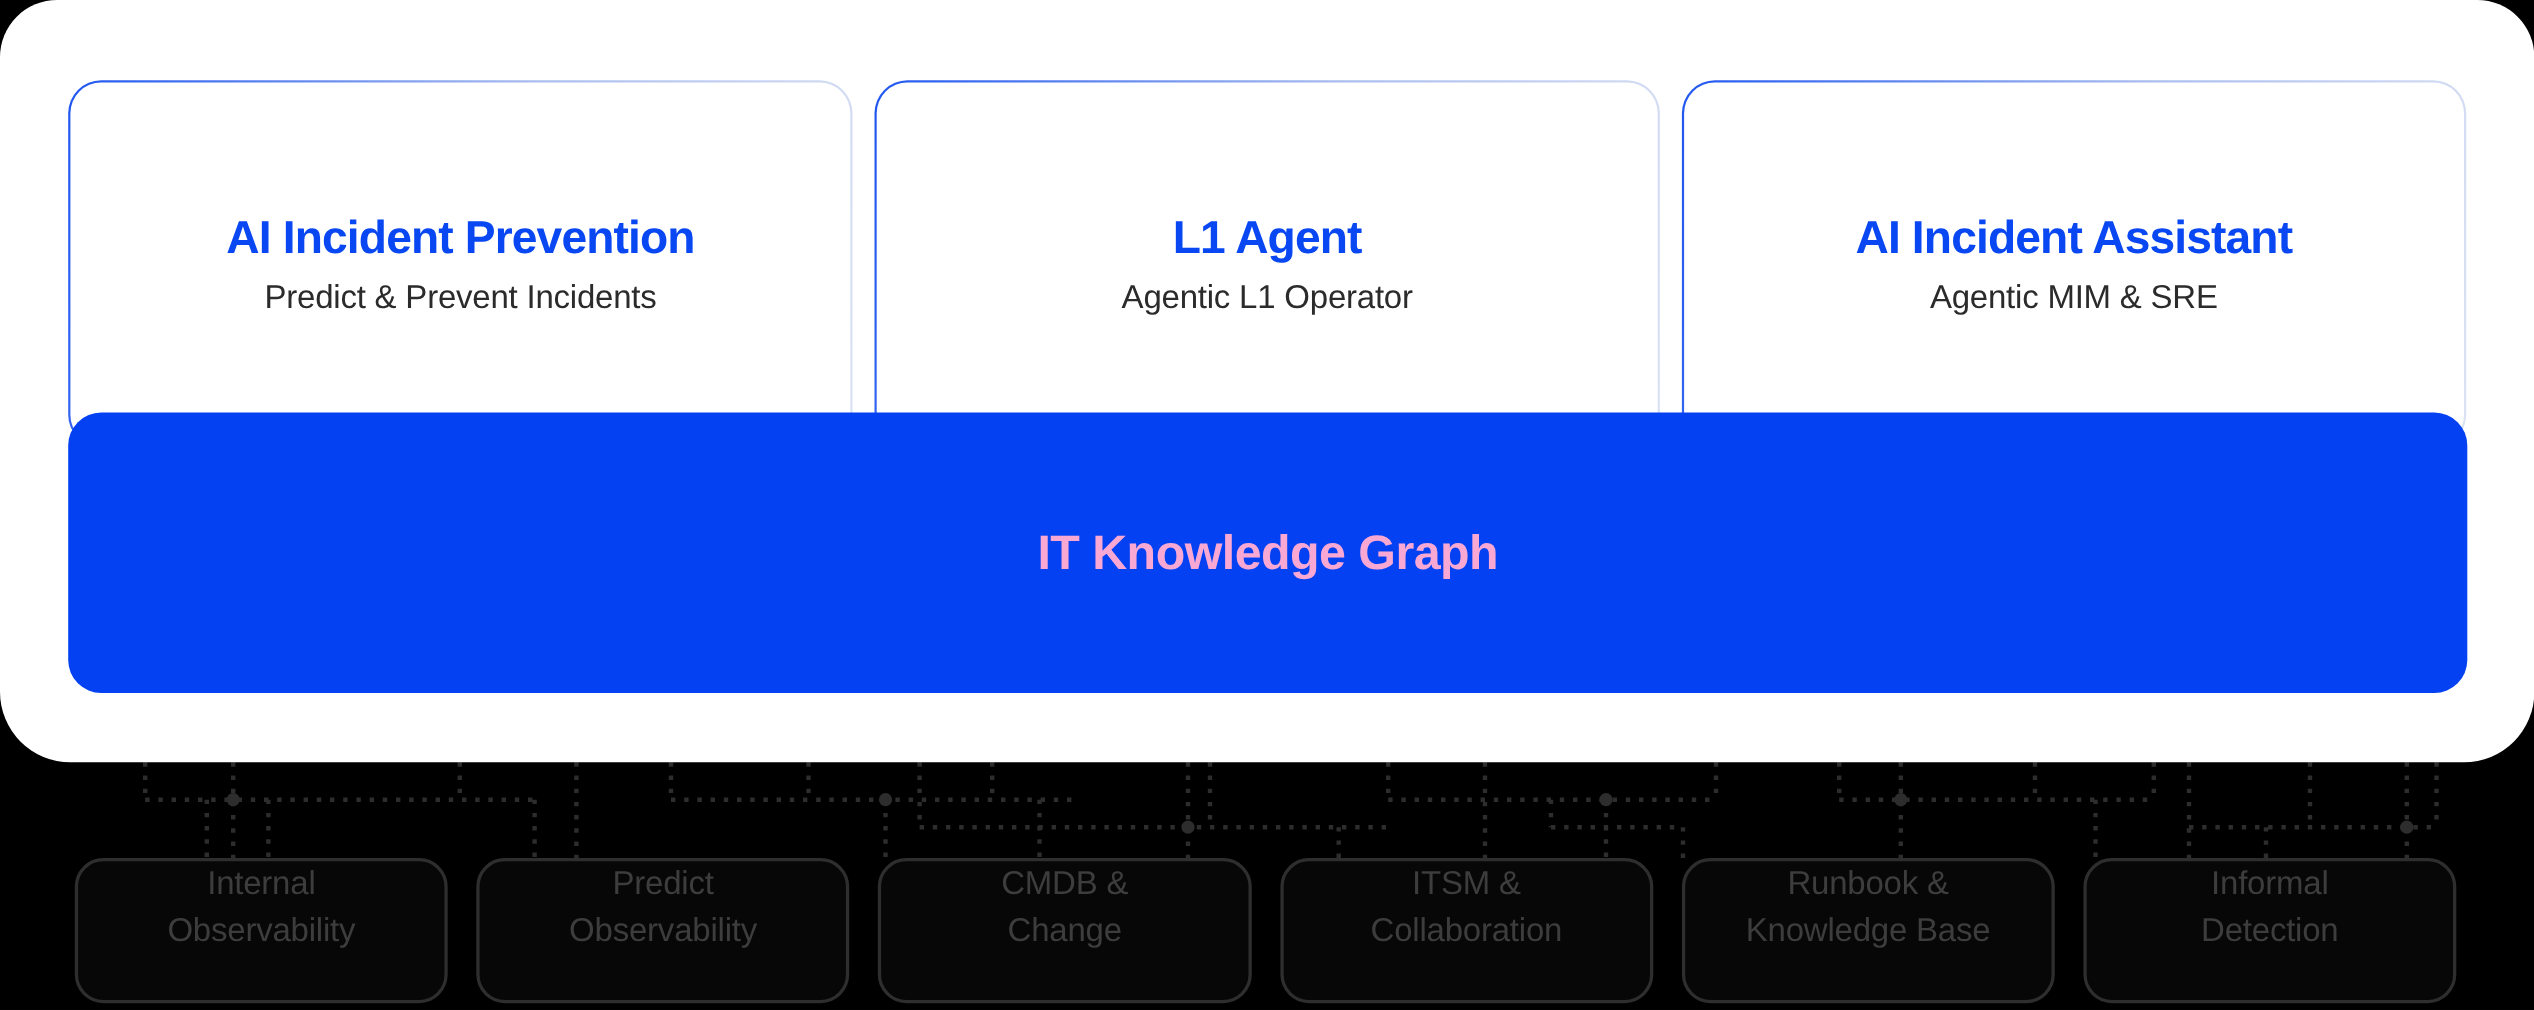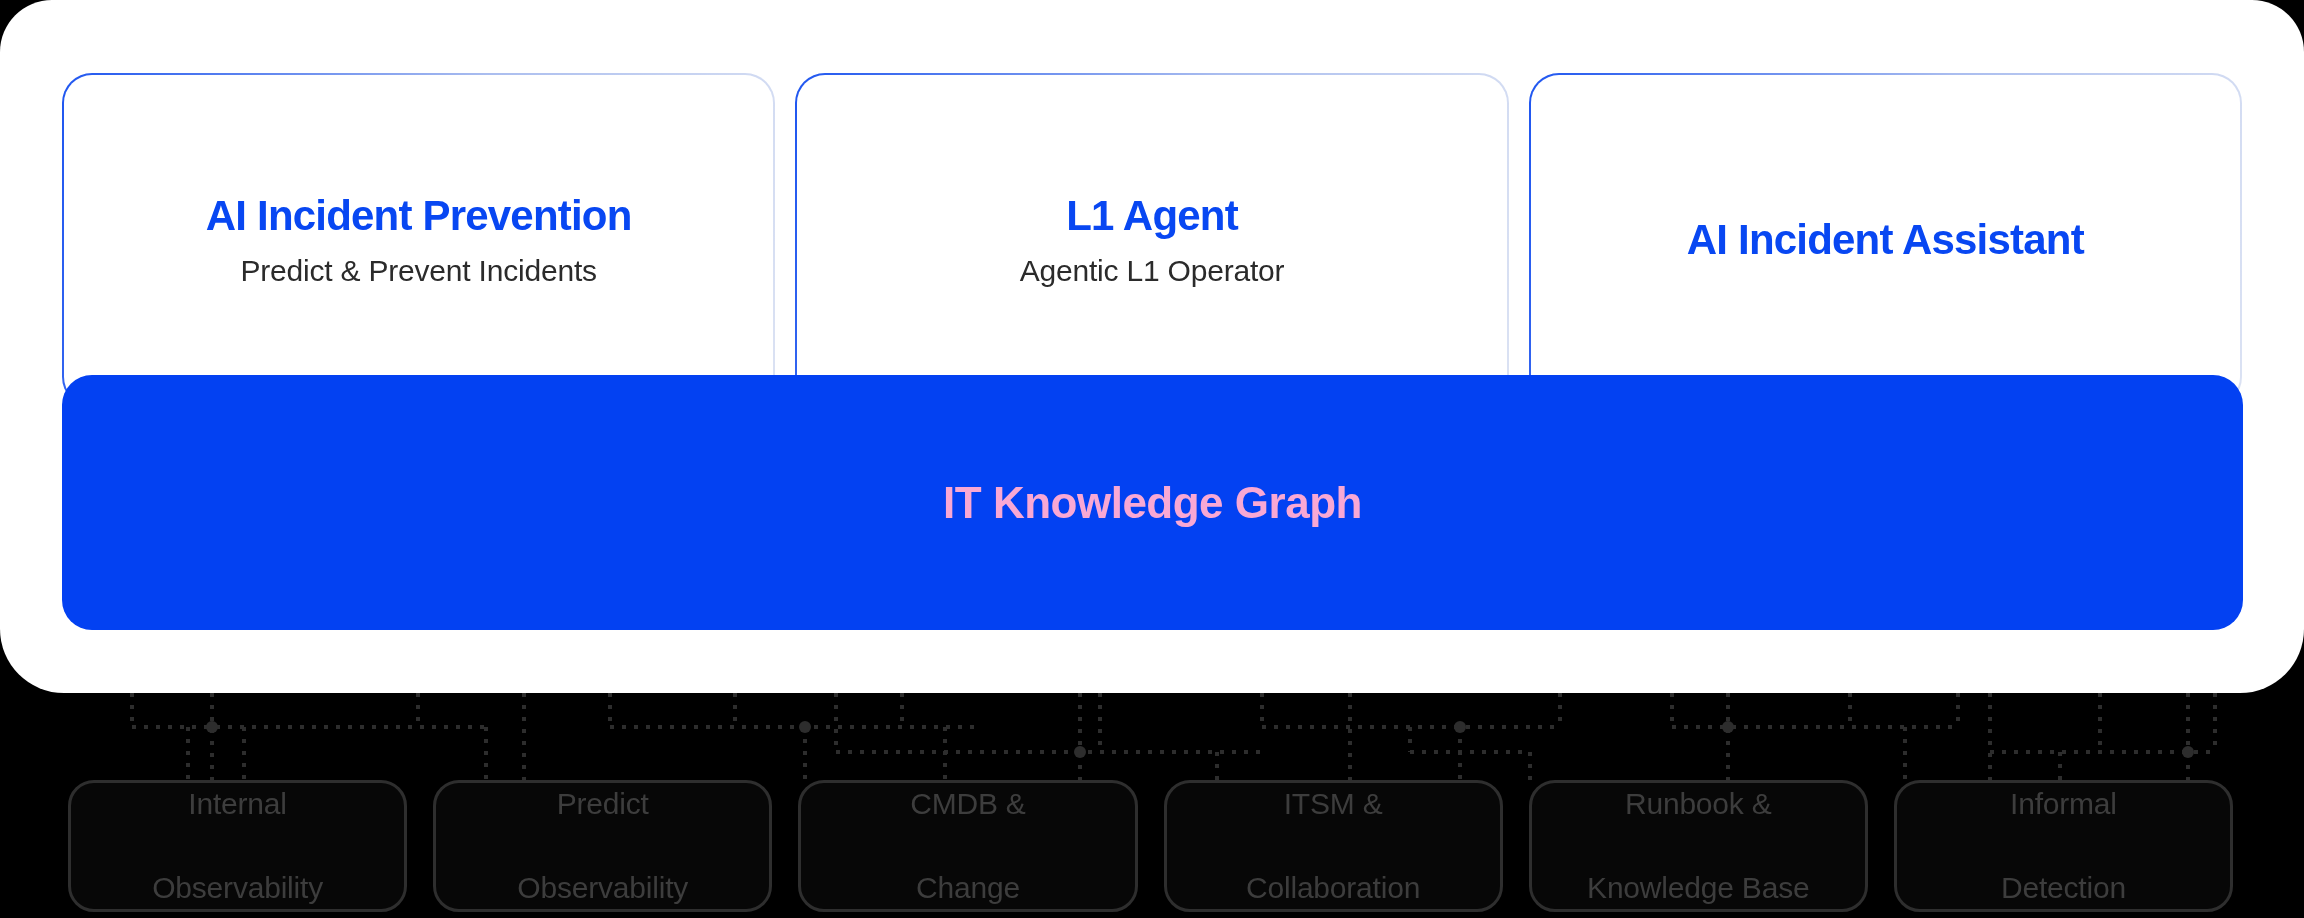--- a/index.html
+++ b/index.html
@@ -44,21 +44,21 @@
     position:absolute;left:62px;top:375px;width:2181px;height:255px;border-radius:30px;
     background:var(--bar-blue,#0341f2);
     display:flex;align-items:center;justify-content:center;
   }
   .kg-title{font-size:44px;font-weight:600;letter-spacing:-0.5px;color:#f9a8d4;}
   
   .sources{position:absolute;left:68px;top:780px;width:2165px;height:132px;display:flex;gap:26px;z-index:2;}
   .source-box{
     flex:1;box-sizing:border-box;border:3px solid var(--source-box-border,#2e2e2e);
     border-radius:26px;background:#070707;
-    display:flex;flex-direction:column;align-items:center;justify-content:space-between;text-align:center;
+    display:flex;flex-direction:column;align-items:center;justify-content:flex-start;text-align:center;
   }
   .source-box span{
     display:block;font-size:30px;line-height:42px;font-weight:400;letter-spacing:-0.2px;
     color:var(--source-box-text,#3d3d3d);
   }
 </style>
 </head>
 <body>
 
 <div id="stage">
@@ -84,20 +84,21 @@
       </div>
       <div class="card">
         <div class="card-inner">
           <div class="card-title">L1 Agent</div>
           <div class="card-subtitle">Agentic L1 Operator</div>
         </div>
       </div>
       <div class="card">
         <div class="card-inner">
           <div class="card-title">AI Incident Assistant</div>
+          <div class="card-subtitle">Agentic MIM &amp; SRE</div>
         </div>
       </div>
     </div>
 
     <div class="kg-bar">
       <div class="kg-title">IT Knowledge Graph</div>
     </div>
 
   </div>
 

